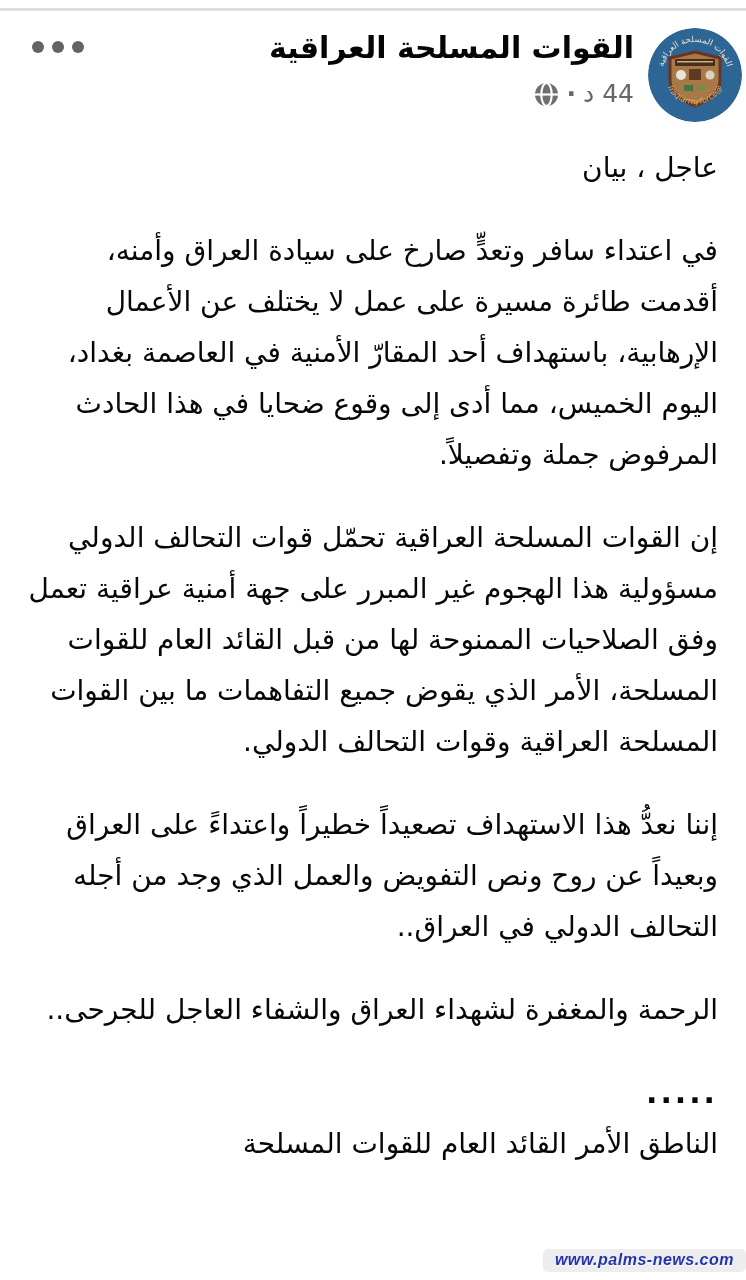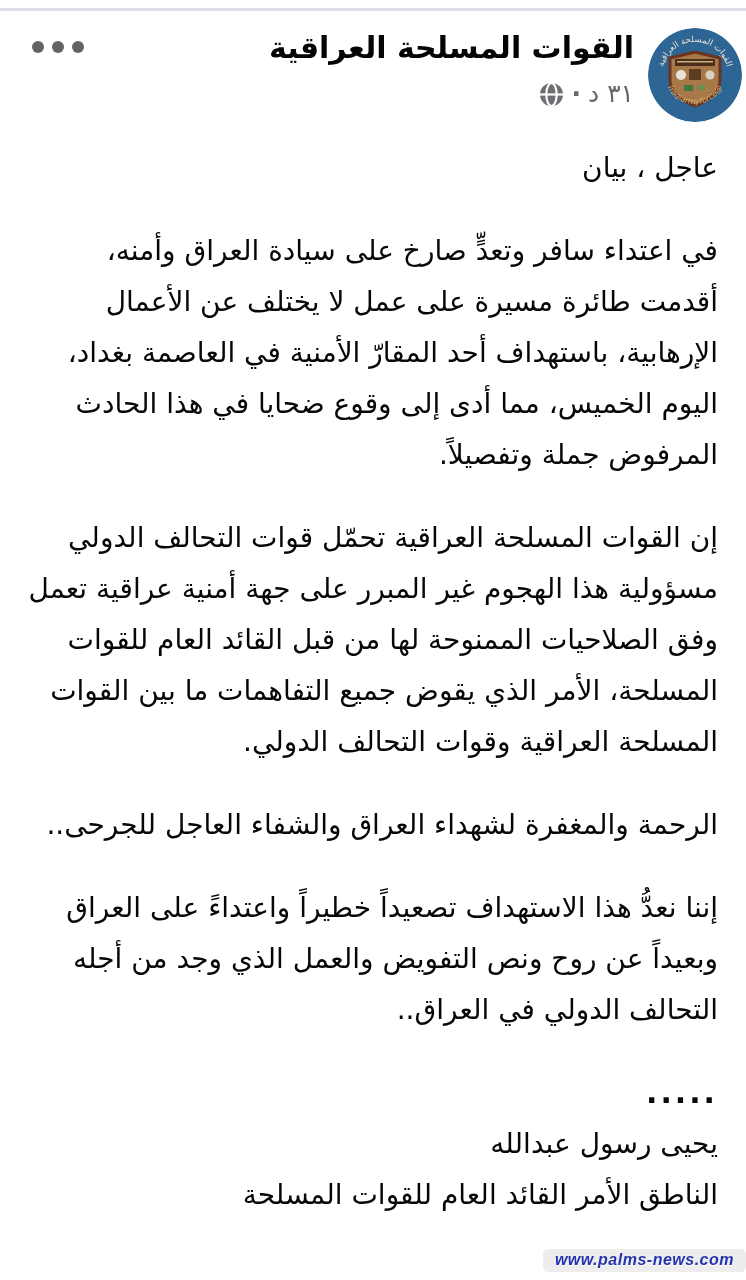--- a/index.html
+++ b/index.html
@@ -106,21 +106,21 @@
         <rect x="49" y="57" width="8" height="5" fill="#6b8f4a"></rect>
         <text font-size="8" fill="#d9b06a" font-family="DejaVu Sans, sans-serif" text-anchor="middle" font-style="italic">
           <textPath href="#arcBot" startOffset="50%">@Iraqiarmyforce</textPath>
         </text>
       </svg>
     </button>
 
     <div class="header-textcol">
       <span class="page-name">القوات المسلحة العراقية</span>
       <span class="meta-row">
-        <span>٣١ د</span>
+        <span>44 د</span>
         <span class="meta-sep">·</span>
         <svg class="globe" viewBox="0 0 27 27">
           <circle cx="13.5" cy="13.5" r="11.5" fill="#6d6f73"></circle>
           <path d="M2,13.5 H25" stroke="#ffffff" stroke-width="2.2" fill="none"></path>
           <ellipse cx="13.5" cy="13.5" rx="5.2" ry="11.5" stroke="#ffffff" stroke-width="2.2" fill="none"></ellipse>
           <path d="M13.5,2 a11.5,11.5 0 0 1 0,23" fill="none" stroke="#6d6f73" stroke-width="0"></path>
         </svg>
       </span>
     </div>
 
@@ -136,24 +136,23 @@
     <p>في اعتداء سافر وتعدٍّ صارخ على سيادة العراق وأمنه،
 أقدمت طائرة مسيرة على عمل لا يختلف عن الأعمال
 الإرهابية، باستهداف أحد المقارّ الأمنية في العاصمة بغداد،
 اليوم الخميس، مما أدى إلى وقوع ضحايا في هذا الحادث
 المرفوض جملة وتفصيلاً.</p>
     <p>إن القوات المسلحة العراقية تحمّل قوات التحالف الدولي
 مسؤولية هذا الهجوم غير المبرر على جهة أمنية عراقية تعمل
 وفق الصلاحيات الممنوحة لها من قبل القائد العام للقوات
 المسلحة، الأمر الذي يقوض جميع التفاهمات ما بين القوات
 المسلحة العراقية وقوات التحالف الدولي.</p>
-    <p>الرحمة والمغفرة لشهداء العراق والشفاء العاجل للجرحى..</p>
     <p>إننا نعدُّ هذا الاستهداف تصعيداً خطيراً واعتداءً على العراق
 وبعيداً عن روح ونص التفويض والعمل الذي وجد من أجله
 التحالف الدولي في العراق..</p>
+    <p>الرحمة والمغفرة لشهداء العراق والشفاء العاجل للجرحى..</p>
     <p class="dots-sep">.....</p>
-    <p class="sig">يحيى رسول عبدالله</p>
     <p class="sig">الناطق الأمر القائد العام للقوات المسلحة</p>
   </div>
 
   <div class="watermark">www.palms-news.com</div>
 
 </div>
 
 </body></html>

